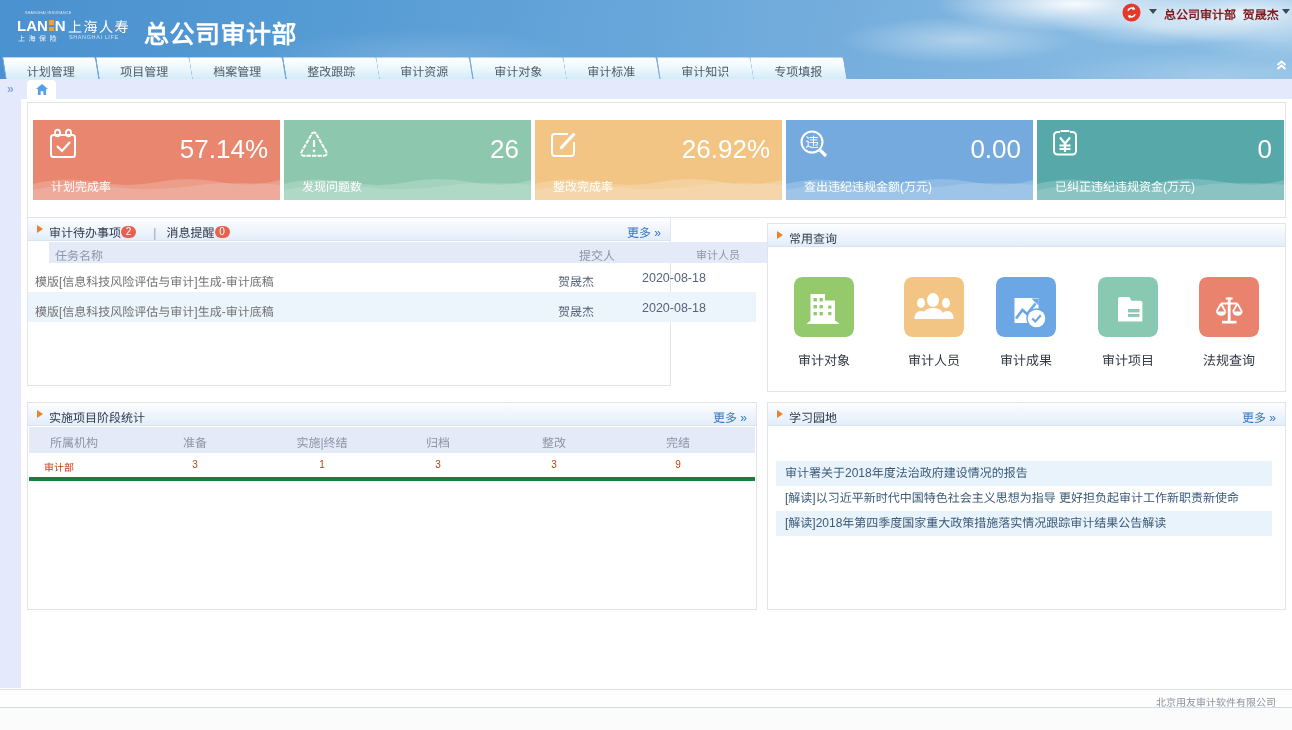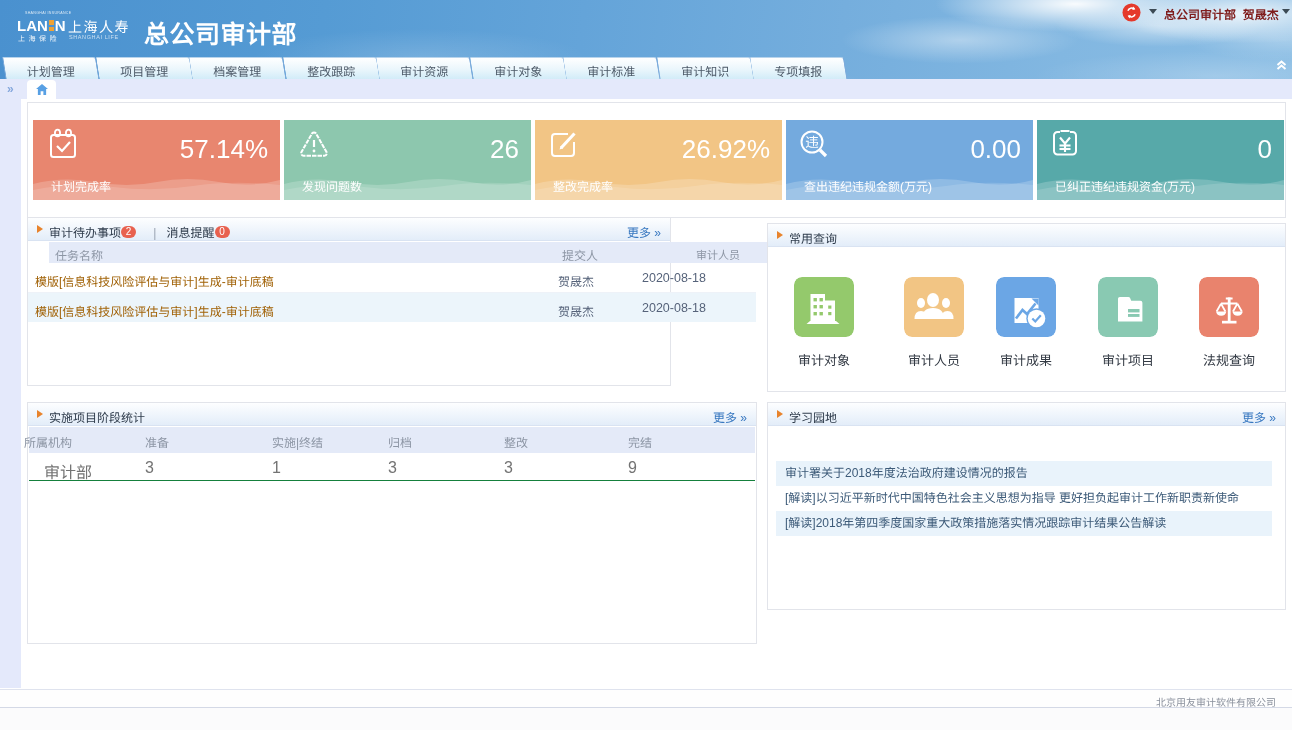--- a/index.html
+++ b/index.html
@@ -70,37 +70,37 @@
   .card { position:absolute; top:17px; width:247px; height:80px; color:#fff; overflow:hidden; }
   .card .num { position:absolute; right:12px; top:14px; font-size:26px; }
   .card .lbl { position:absolute; left:18px; top:57px; font-size:12px; }
   .card .icon { position:absolute; left:18px; top:8px; }
   .card svg.wave { position:absolute; left:0; bottom:0; }
 
   
   #todo { left:27px; top:217px; width:644px; height:169px;padding-left:12px; }
   #todo .th { position:absolute; left:0; top:24px; width:728px; height:21px; background:#e4eaf8; font-size:12px; color:#8d96a5;margin-left:21px; }
   #todo .th .c1 { position:absolute; left:6px; top:4px; }
-  #todo .th .c2 { position:absolute; left:513px; top:4px; width:70px; }
+  #todo .th .c2 { position:absolute; left:513px; top:4px; width:70px; text-align:center; }
   #todo .th .c3 { position:absolute; left:634px; top:4px; width:70px; text-align:center; font-size:11px; }
   .trow { position:absolute; left:0; width:728px; height:30px; font-size:12px; }
-  .trow .link { position:absolute; left:7px; top:9px; color:#a16207; }
+  .trow .link { position:absolute; left:7px; top:9px; color:#737373; }
   .trow .who { position:absolute; left:513px; top:9px; width:70px; text-align:center; color:#56637a; }
   .trow .when { position:absolute; left:614px; top:8px; color:#56637a; font-size:12.5px; }
 
   #quick { left:767px; top:223px; width:519px; height:169px; }
   .qitem { position:absolute; top:53px; width:60px; text-align:center; }
   .qitem .qico { width:60px; height:60px; border-radius:8px; }
   .qitem .qlbl { margin-top:9px; font-size:13px; color:#333a44; white-space:nowrap; }
 
   
-  #stage { left:27px; top:402px; width:730px; height:242px; }
+  #stage { left:27px; top:402px; width:730px; height:208px; }
   #stage .th { position:absolute; left:1px; top:24px; width:726px; height:26px; background:#e4eaf8; font-size:12px; color:#8d96a5; }
-  #stage .th span, #stage .dr span { position:absolute; top:6px; width:100px; }
-  #stage .dr { position:absolute; left:1px; top:50px; width:726px; height:28px; font-size:16px; color:#737373; border-bottom:1px solid #15803d; }
+  #stage .th span, #stage .dr span { position:absolute; top:6px; width:100px; text-align:center; }
+  #stage .dr { position:absolute; left:1px; top:50px; width:726px; height:28px; font-size:10px; color:#c2410c; border-bottom:4px solid #15803d; }
 
   #learn { left:767px; top:402px; width:519px; height:208px; }
   .litem { position:absolute; left:8px; width:496px; height:25px; font-size:12px; color:#3c5a78; line-height:25px; padding-left:9px; white-space:nowrap; overflow:hidden; }
   .litem.alt { background:#e9f3fb; }
 
   
   #footer { left:0; top:689px; width:1292px; height:19px; background:#fefefe;
     border-top:1px solid #dfe3ee; border-bottom:1px solid #d4d9e6; }
   #footer .ftxt { position:absolute; right:16px; top:4px; font-size:10px; color:#8a909c; }
   #below { left:0; top:708px; width:1292px; height:22px; background:#fbfbfc; }

